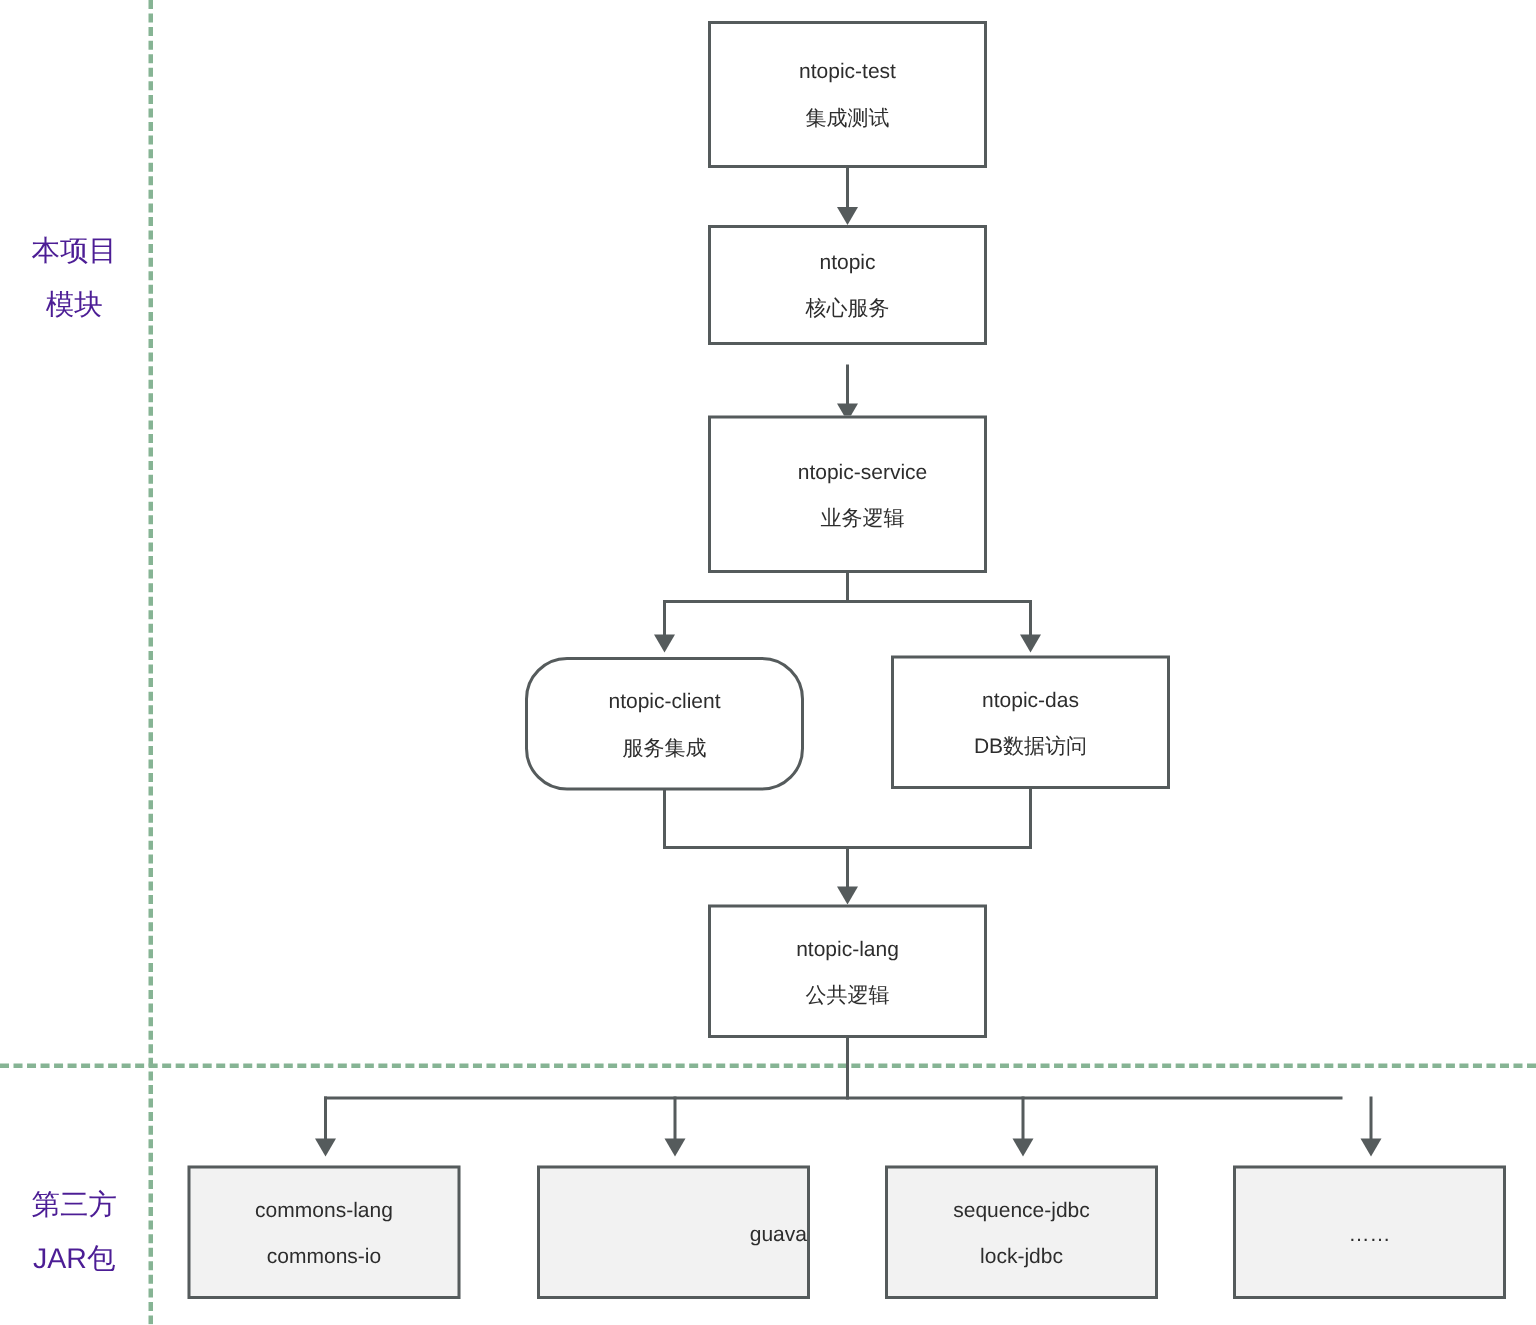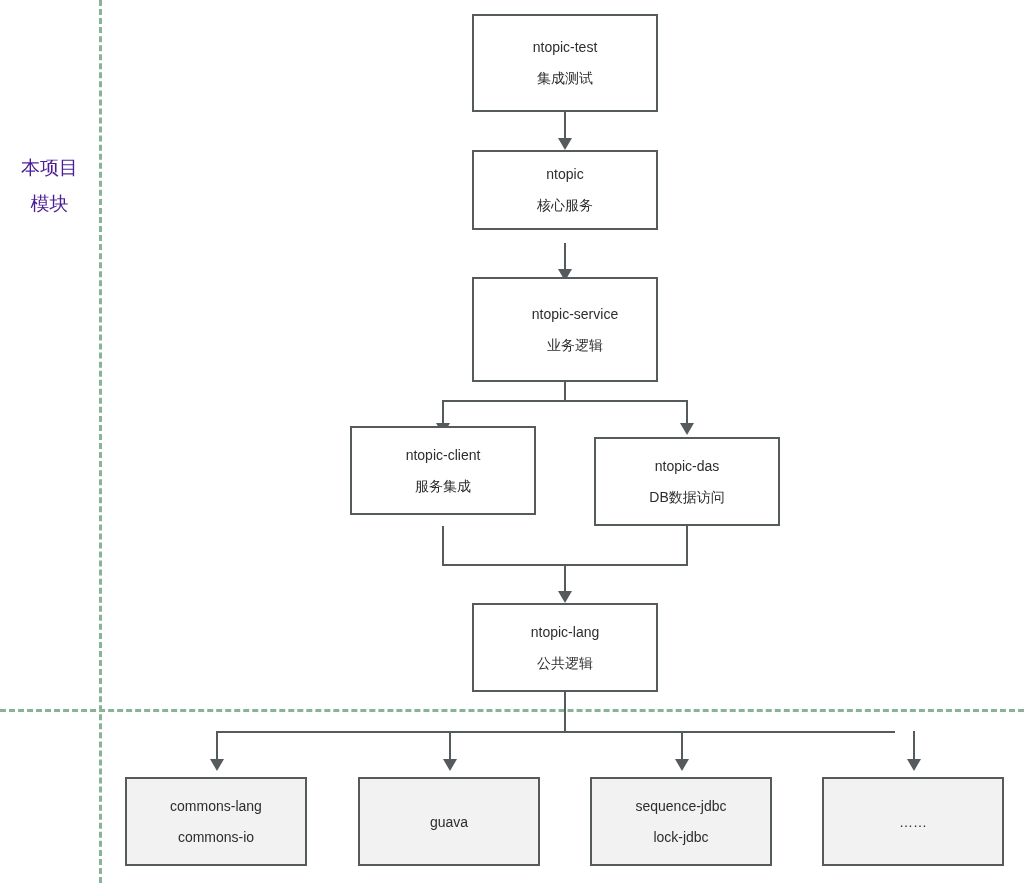--- a/index.html
+++ b/index.html
@@ -91,20 +91,24 @@
 
 <div id="canvas">
 
   <div class="dash-v"></div>
   <div class="dash-h"></div>
 
   <div class="group-label" id="label-project">
     <span class="ln">本项目</span>
     <span class="ln">模块</span>
   </div>
+  <div class="group-label" id="label-thirdparty">
+    <span class="ln">第三方</span>
+    <span class="ln">JAR包</span>
+  </div>
 
   <div class="vline" style="left:564px; top:112px; height:28px;"></div>
   <div class="arrow" style="left:558px; top:138px;"></div>
 
   <div class="vline" style="left:564px; top:243px; height:28px;"></div>
   <div class="arrow" style="left:558px; top:269px;"></div>
 
   <div class="vline" style="left:564px; top:368px; height:33px;"></div>
   <div class="hline" style="left:442px; top:400px; width:246px;"></div>
   <div class="vline" style="left:442px; top:400px; height:25px;"></div>
@@ -141,41 +145,41 @@
   <div class="box" style="left:472px; top:150px; width:186px; height:80px;">
     <span class="line1">ntopic</span>
     <span class="line2">核心服务</span>
   </div>
 
   <div class="box" style="left:472px; top:277px; width:186px; height:105px;padding-left:20px;">
     <span class="line1">ntopic-service</span>
     <span class="line2">业务逻辑</span>
   </div>
 
-  <div class="box" style="left:350px; top:426px; width:186px; height:89px;">
+  <div class="box" style="left:350px; top:438px; width:186px; height:89px;border-radius:28px;">
     <span class="line1">ntopic-client</span>
     <span class="line2">服务集成</span>
   </div>
 
   <div class="box" style="left:472px; top:603px; width:186px; height:89px;">
     <span class="line1">ntopic-lang</span>
     <span class="line2">公共逻辑</span>
   </div>
 
   <div class="box" style="left:594px; top:437px; width:186px; height:89px;">
     <span class="line1">ntopic-das</span>
     <span class="line2">DB数据访问</span>
   </div>
 
   <div class="box jar" style="left:125px; top:777px; width:182px; height:89px;">
     <span class="line1">commons-lang</span>
     <span class="line2">commons-io</span>
   </div>
 
-  <div class="box jar" style="left:358px; top:777px; width:182px; height:89px;">
+  <div class="box jar" style="left:358px; top:777px; width:182px; height:89px;align-items:flex-end;">
     <span class="line1">guava</span>
   </div>
 
   <div class="box jar" style="left:590px; top:777px; width:182px; height:89px;text-align:center;">
     <span class="line1">sequence-jdbc</span>
     <span class="line2">lock-jdbc</span>
   </div>
 
   <div class="box jar" style="left:822px; top:777px; width:182px; height:89px;">
     <span class="line1">……</span>

